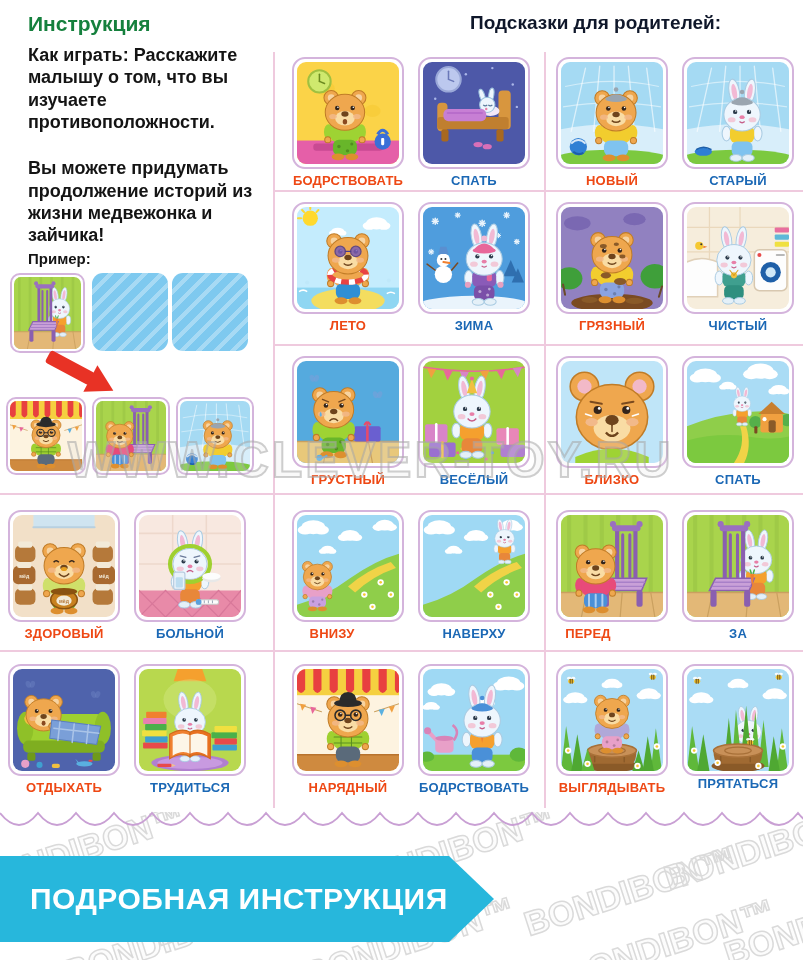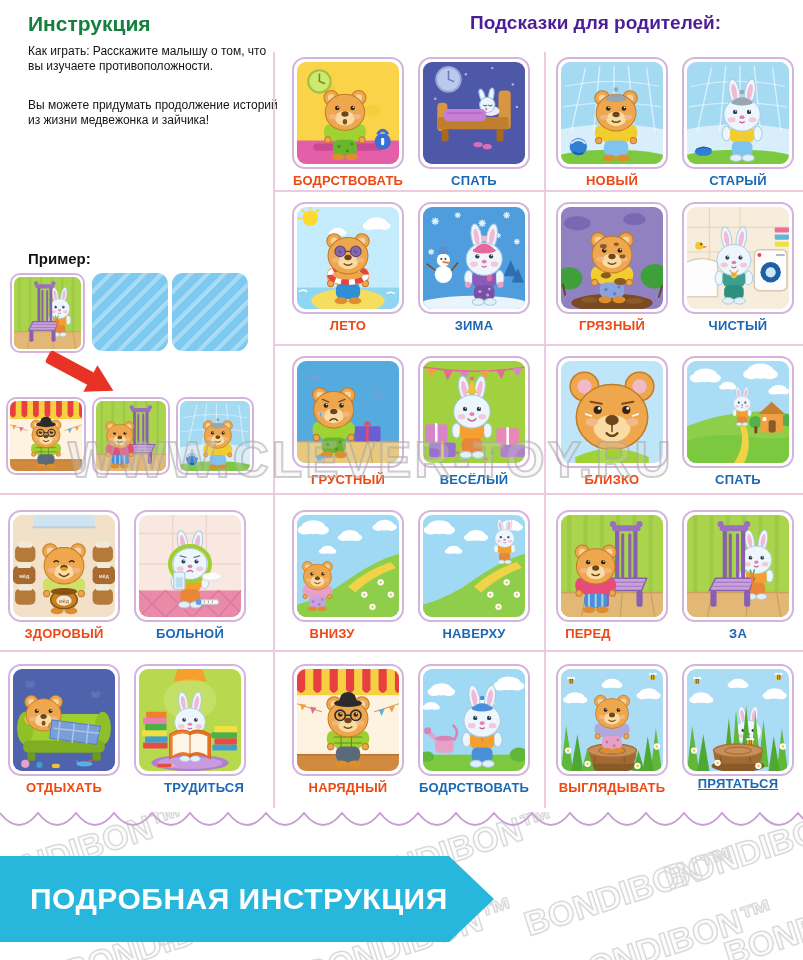--- a/index.html
+++ b/index.html
@@ -1,23 +1,23 @@
 <!DOCTYPE html>
 <html style="--red: #ee4814; --blue: #1b68b5; --divider: #efcade; --cardborder: #d4b4dc; --banner: #27b7dc; --cardback: #7ec9ef;"><head>
 <meta charset="utf-8">
 <style>
   html,body{margin:0;padding:0;}
   body{width:803px;height:960px;position:relative;overflow:hidden;background:#ffffff;
        font-family:"Liberation Sans",sans-serif;}
   .page-title{position:absolute;left:28px;top:12px;font-size:21px;font-weight:bold;color:#15803d;}
   .paras{position:absolute;left:28px;top:44px;width:252px;}
-  .para{font-size:12px;font-weight:normal;color:#141414;line-height:1.24;margin:0 0 9px 0;}
+  .para{font-size:18px;font-weight:bold;color:#141414;line-height:1.24;margin:0 0 9px 0;}
   .para.gap{margin-top:24px;}
   .example-label{position:absolute;left:28px;top:250px;font-size:15px;font-weight:bold;color:#141414;}
-  .hints-title{position:absolute;left:470px;top:12px;font-size:19px;font-weight:bold;color:#4c1d95;}
+  .hints-title{position:absolute;left:470px;top:12px;font-size:19px;font-weight:bold;color:#0f172a;}
   .hline{position:absolute;height:2px;background:var(--divider);z-index:0;}
   .vline{position:absolute;width:2px;background:var(--divider);z-index:0;}
   .card{position:absolute;width:112px;height:112px;background:#fff;border:2px solid var(--cardborder);
         border-radius:13px;padding:3px;box-sizing:border-box;z-index:1;}
   .card-art{width:100%;height:100%;border-radius:9px;overflow:hidden;}
   .card-art svg{display:block;width:100%;height:100%;}
   .card-label{position:absolute;width:112px;text-align:center;font-size:13px;font-weight:bold;
               letter-spacing:.2px;z-index:1;white-space:nowrap;}
   .card-label.red{color:var(--red);}
   .card-label.blue{color:var(--blue);}
@@ -1064,21 +1064,21 @@
           <path d="M30,64 Q42,57 50,62 L50,86 Q42,81 30,88 Z" fill="#f08030" stroke="#d06a1a" stroke-width="1"></path>
           <path d="M70,64 Q58,57 50,62 L50,86 Q58,81 70,88 Z" fill="#e87020" stroke="#d06a1a" stroke-width="1"></path>
           <path d="M33,66 Q42,61 50,65 L50,83 Q42,79 33,85 Z" fill="#fdf6e8"></path>
           <path d="M67,66 Q58,61 50,65 L50,83 Q58,79 67,85 Z" fill="#fdf6e8"></path>
           <line x1="50" y1="62" x2="50" y2="86" stroke="#d06a1a" stroke-width="1" stroke-linecap="round"></line>
           <rect x="18" y="93" width="14" height="3" fill="#e84a4a" rx="1"></rect>
           <path d="M32,93 L36,94.5 L32,96 Z" fill="#f0c090"></path>
         </svg>
       </div>
     </div>
-    <div class="card-label blue" style="left: 148px; top: 780px;">ТРУДИТЬСЯ</div>
+    <div class="card-label blue" style="left: 134px; top: 780px;">ТРУДИТЬСЯ</div>
     <div class="card" style="left: 292px; top: 664px;">
       <div class="card-art">
         <svg viewBox="0 0 100 100" preserveAspectRatio="none">
           <rect x="0" y="0" width="100" height="26" fill="#f5d040" rx="0"></rect>
           <path d="M0,0 L8,0 L8,20 Q4,27 0,20 Z" fill="#e84040"></path>
           <path d="M16,0 L24,0 L24,20 Q20,27 16,20 Z" fill="#e84040"></path>
           <path d="M32,0 L40,0 L40,20 Q36,27 32,20 Z" fill="#e84040"></path>
           <path d="M48,0 L56,0 L56,20 Q52,27 48,20 Z" fill="#e84040"></path>
           <path d="M64,0 L72,0 L72,20 Q68,27 64,20 Z" fill="#e84040"></path>
           <path d="M80,0 L88,0 L88,20 Q84,27 80,20 Z" fill="#e84040"></path>
@@ -1331,21 +1331,21 @@
           <g transform="translate(62,72) scale(1)">
             <ellipse cx="-2" cy="-3" rx="2" ry="1.4" fill="#fff" opacity="0.9"></ellipse>
             <ellipse cx="2" cy="-3" rx="2" ry="1.4" fill="#fff" opacity="0.9"></ellipse>
             <ellipse cx="0" cy="0" rx="3" ry="2.2" fill="#f5c832"></ellipse>
             <line x1="-1" y1="-2" x2="-1" y2="2" stroke="#6b4a14" stroke-width="1" stroke-linecap="round"></line>
             <line x1="1" y1="-2" x2="1" y2="2" stroke="#6b4a14" stroke-width="1" stroke-linecap="round"></line>
           </g>
         </svg>
       </div>
     </div>
-    <div class="card-label blue" style="left: 682px; top: 776px; text-decoration: underline;">ПРЯТАТЬСЯ</div>
+    <div class="card-label blue" style="left: 682px; top: 776px;">ПРЯТАТЬСЯ</div>
   </div>
 <div id="example">
     <div class="mini" style="left: 10px; top: 273px; width: 75px; height: 80px;">
       <div class="card-art">
         <svg viewBox="0 0 100 100" preserveAspectRatio="none">
           <rect x="0" y="0" width="100" height="100" fill="#a9d44c" rx="0"></rect>
           <line x1="8" y1="0" x2="8" y2="76" stroke="#9cc646" stroke-width="4" stroke-linecap="round" opacity="0.7"></line>
           <line x1="24" y1="0" x2="24" y2="76" stroke="#9cc646" stroke-width="4" stroke-linecap="round" opacity="0.7"></line>
           <line x1="40" y1="0" x2="40" y2="76" stroke="#9cc646" stroke-width="4" stroke-linecap="round" opacity="0.7"></line>
           <line x1="56" y1="0" x2="56" y2="76" stroke="#9cc646" stroke-width="4" stroke-linecap="round" opacity="0.7"></line>

